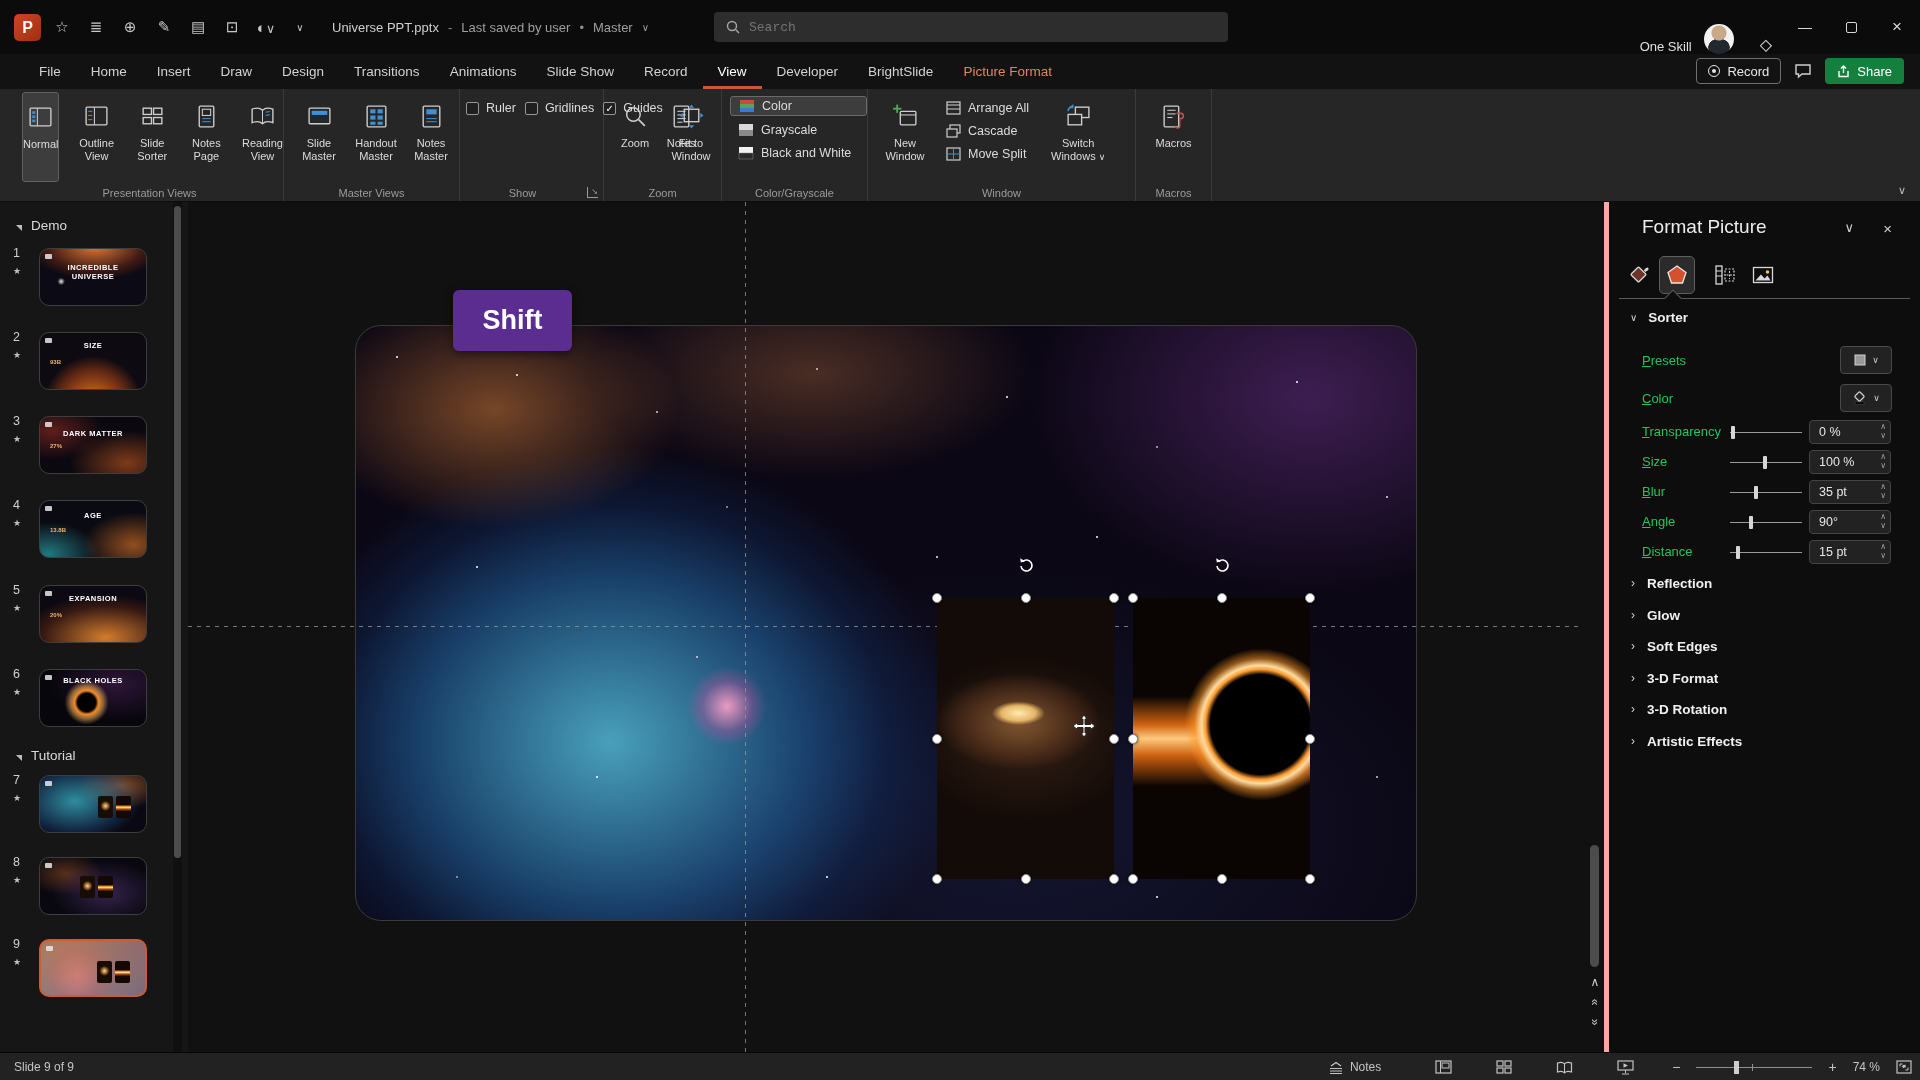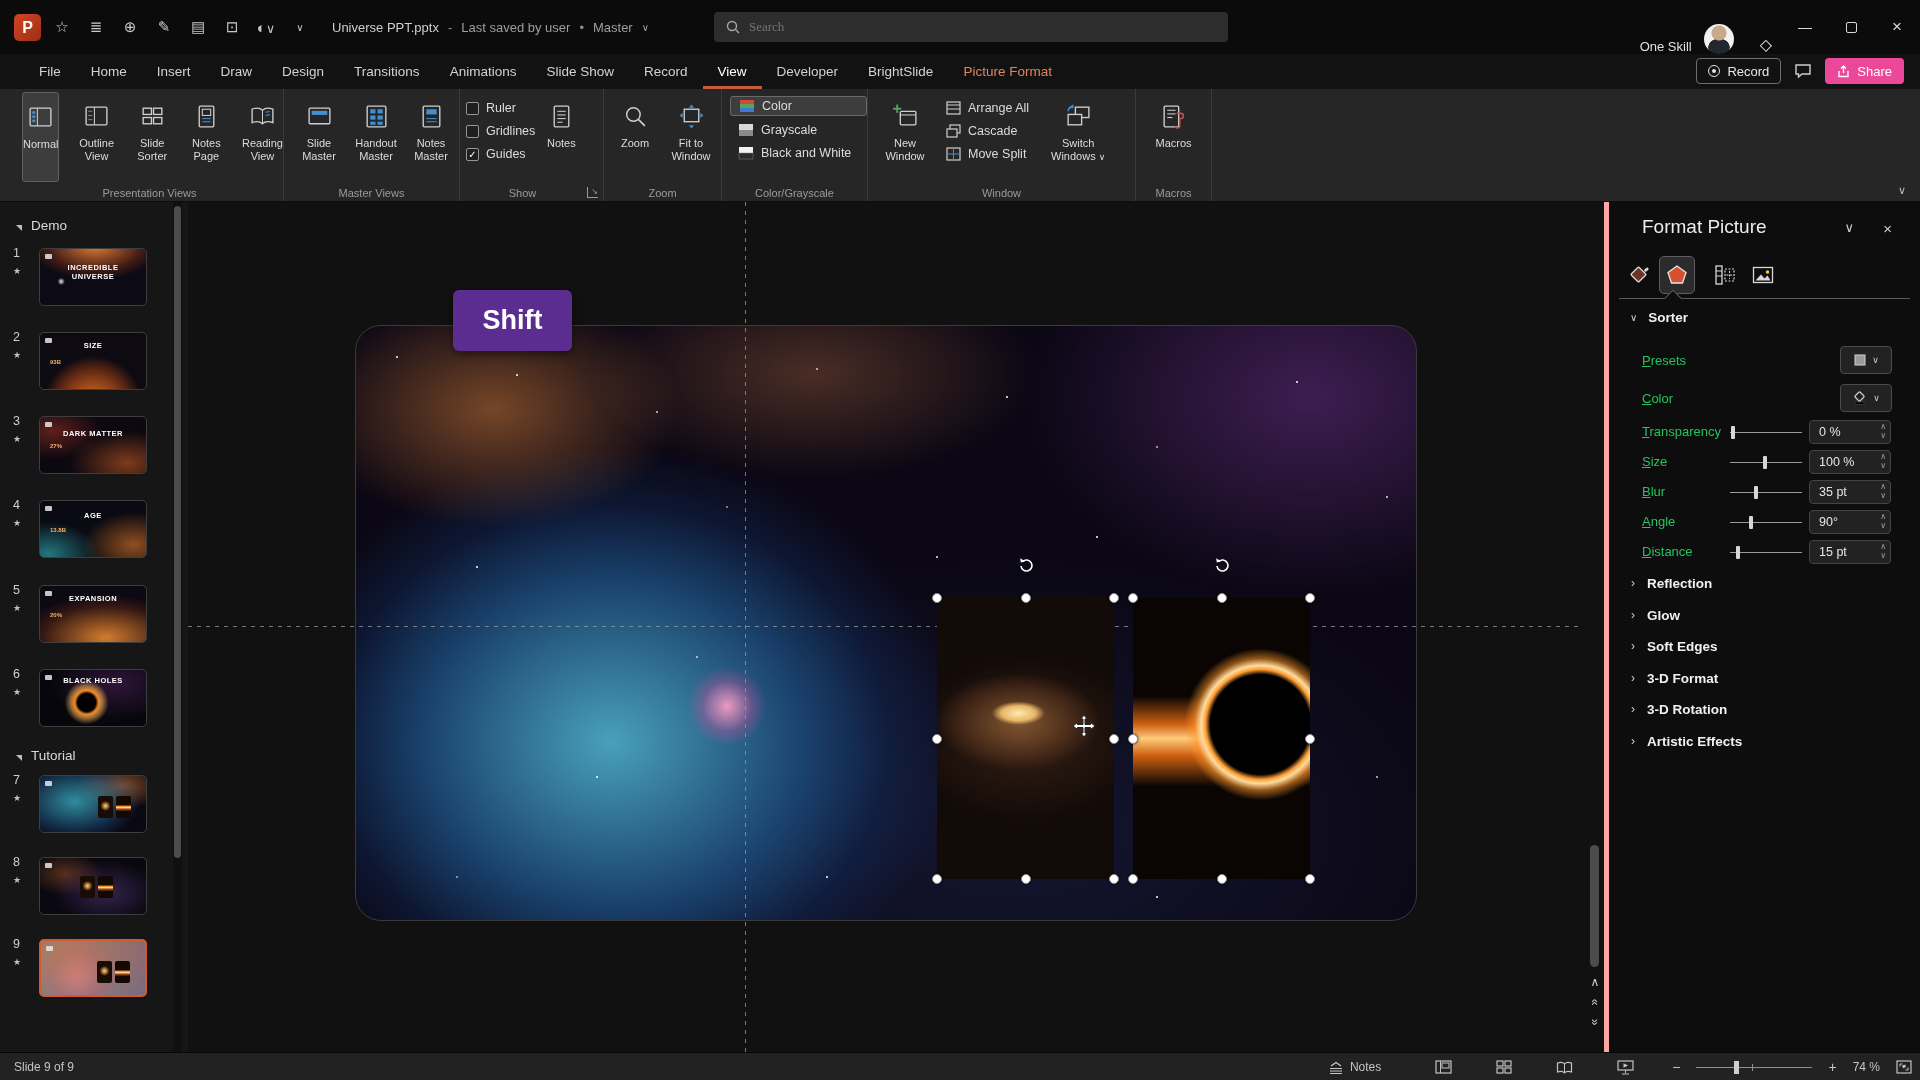--- a/index.html
+++ b/index.html
@@ -6,63 +6,63 @@
   html,body{width:1920px;height:1080px;overflow:hidden;background:#000;font-family:"Liberation Sans",sans-serif;color:#e4e4e4}
   svg{display:block}
 
   
   .titlebar{position:absolute;top:0;left:0;width:1920px;height:54px;background:#0b0b0b;display:flex;align-items:center}
   .pptlogo{position:absolute;left:14px;top:14px;width:27px;height:27px;border-radius:5px;background:linear-gradient(135deg,#d04423,#9e2f12);color:#fff;font-weight:bold;font-size:16px;display:flex;align-items:center;justify-content:center}
   .qat{position:absolute;left:52px;top:0;height:54px;display:flex;align-items:center;gap:14px;color:#c9c9c9;font-size:15px}
   .qat span{width:20px;text-align:center;cursor:default}
   .doccluster{position:absolute;left:332px;top:0;height:54px;display:flex;align-items:center;gap:9px;font-size:13px;color:#cfcfcf}
   .searchbox{position:absolute;left:714px;top:12px;width:514px;height:30px;background:#2d2d2d;border-radius:4px;display:flex;align-items:center;padding-left:12px;gap:9px}
-  .searchbox input{background:transparent;border:none;outline:none;color:#a6a6a6;font-size:13px;font-family:Liberation Serif, serif;width:420px}
+  .searchbox input{background:transparent;border:none;outline:none;color:#a6a6a6;font-size:13px;font-family:Liberation Mono, monospace;width:420px}
   .tb-right{position:absolute;right:0;top:0;height:54px;display:flex;align-items:flex-end}
   .username{font-size:13px;color:#e0e0e0;margin-right:12px}
   .avatar{width:30px;height:30px;border-radius:50%;background:radial-gradient(circle at 50% 30%,#caa88a 7px,transparent 8px),radial-gradient(ellipse 11px 9px at 50% 78%,#23282e 95%,transparent),#f2f2f2;margin-right:26px}
   .gem{margin-right:10px;color:#e0e0e0}
   .winbtn{width:46px;height:54px;display:flex;align-items:center;justify-content:center;color:#d8d8d8;font-size:14px}
   .maxglyph{width:11px;height:11px;border:1px solid #d8d8d8;border-radius:2px}
 
   
   .tabrow{position:absolute;top:54px;left:0;width:1920px;height:35px;background:#121212;display:flex;align-items:stretch;padding-left:24px;font-size:13.5px}
   .tab{display:flex;align-items:center;padding:0 15px;color:#d2d2d2;cursor:default;white-space:nowrap}
   .tab.active{color:#fff;box-shadow:inset 0 -3px 0 #c75b39}
   .tab.contextual{color:#e08560}
   .tabrow-right{position:absolute;right:16px;top:58px;display:flex;align-items:center;gap:12px}
   .recordpill{display:flex;align-items:center;gap:7px;border:1px solid #6f6f6f;border-radius:4px;height:26px;padding:0 11px;font-size:13px;color:#e6e6e6}
   .recdot{width:12px;height:12px;border:1.5px solid #e6e6e6;border-radius:50%;display:flex;align-items:center;justify-content:center}
   .recdot i{width:4px;height:4px;border-radius:50%;background:#e6e6e6}
-  .sharepill{display:flex;align-items:center;gap:7px;background:#ec4899;border-radius:4px;height:26px;padding:0 12px;font-size:13px;color:#fff}
+  .sharepill{display:flex;align-items:center;gap:7px;background:#15803d;border-radius:4px;height:26px;padding:0 12px;font-size:13px;color:#fff}
 
   
   .ribbon{position:absolute;top:89px;left:0;width:1920px;height:113px;background:#262626;border-bottom:1px solid #0d0d0d}
   .rgroup{position:absolute;top:0;height:112px;border-right:1px solid #3a3a3a}
   .glabel{position:absolute;bottom:2px;left:0;right:0;text-align:center;font-size:11px;color:#9b9b9b;white-space:nowrap}
   .gbody{position:absolute;top:3px;left:0;right:0;height:92px;display:flex;align-items:flex-start}
   .bigbtn{display:flex;flex-direction:column;align-items:center;padding-top:7px;height:90px;border-radius:3px;color:#dcdcdc;font-size:11px;line-height:12.5px;text-align:center}
   .bigbtn .bico{height:34px;display:flex;align-items:center;justify-content:center;margin-bottom:4px}
   .bigbtn.sel{background:#3d3d3d;border:1px solid #606060}
-  .chkcol{display:flex;flex-direction:column;gap:9px;padding-top:9px;padding-left:6px}
+  .chkcol{display:flex;flex-direction:row;gap:9px;padding-top:9px;padding-left:6px}
   .chkrow{display:flex;align-items:center;gap:7px;font-size:12.5px;color:#dcdcdc}
   .cbox{width:13px;height:13px;border:1px solid #969696;border-radius:2px;background:#1f1f1f;font-size:10px;line-height:11px;text-align:center;color:#fff}
   .stackcol{display:flex;flex-direction:column;gap:5px;padding-top:7px}
   .smallbtn{display:flex;align-items:center;gap:7px;font-size:12.5px;color:#dcdcdc;padding:2px 8px;border-radius:3px;white-space:nowrap}
   .smallbtn.sel{background:#3d3d3d;border:1px solid #6a6a6a}
   .launcher{position:absolute;bottom:3px;right:5px;width:11px;height:11px;border-left:1px solid #9b9b9b;border-bottom:1px solid #9b9b9b;color:#9b9b9b;font-size:8px;line-height:9px;text-align:right}
   .ribcollapse{position:absolute;right:14px;bottom:4px;color:#bdbdbd;font-size:11px}
 
   
   .sidebar{position:absolute;top:202px;left:0;width:188px;height:850px;background:#161616}
   .secthead{position:absolute;left:16px;display:flex;align-items:center;gap:9px;font-size:13.5px;color:#dadada}
   .tri{width:0;height:0;border-left:6px solid transparent;border-top:6px solid #bdbdbd;transform:translateY(2px)}
   .snum{position:absolute;font-size:12.5px;color:#cfcfcf}
   .sstar{position:absolute;font-size:9px;color:#c0c0c0}
-  .thumb{position:absolute;left:39px;width:108px;height:58px;border-radius:5px;border:1px solid #3e3e3e;overflow:hidden}
+  .thumb{position:absolute;left:39px;width:108px;height:58px;border-radius:10px;border:1px solid #3e3e3e;overflow:hidden}
   .thumb.sel{border:2px solid #cf5b2e}
   .thumb .ttitle{position:absolute;left:0;right:0;top:14px;text-align:center;font-weight:bold;font-size:7.5px;letter-spacing:.5px;color:#fff;line-height:9px;padding:0 14px}
   .thumb .tstat{position:absolute;left:10px;top:26px;font-weight:bold;font-size:6px;color:#f0b26a}
   .thumb .badge{position:absolute;left:5px;top:5px;width:7px;height:5px;border-radius:1px;background:#e8e8e8;opacity:.85}
   .minipic{position:absolute;width:15px;height:22px;border-radius:2px}
   .mp1{background:radial-gradient(circle 5px at 50% 45%,#f5dc9a,#7a4516 70%,#180c06)}
   .mp2{background:linear-gradient(180deg,#140803 40%,#ff9b30 48%,#ffd9a0 52%,#a34b0a 60%,#140803 70%)}
   .sb-scroll{position:absolute;left:173px;top:0;width:9px;height:850px;background:#101010}
   .sb-thumb{position:absolute;left:1px;width:7px;border-radius:4px;background:#4c4c4c}
 

